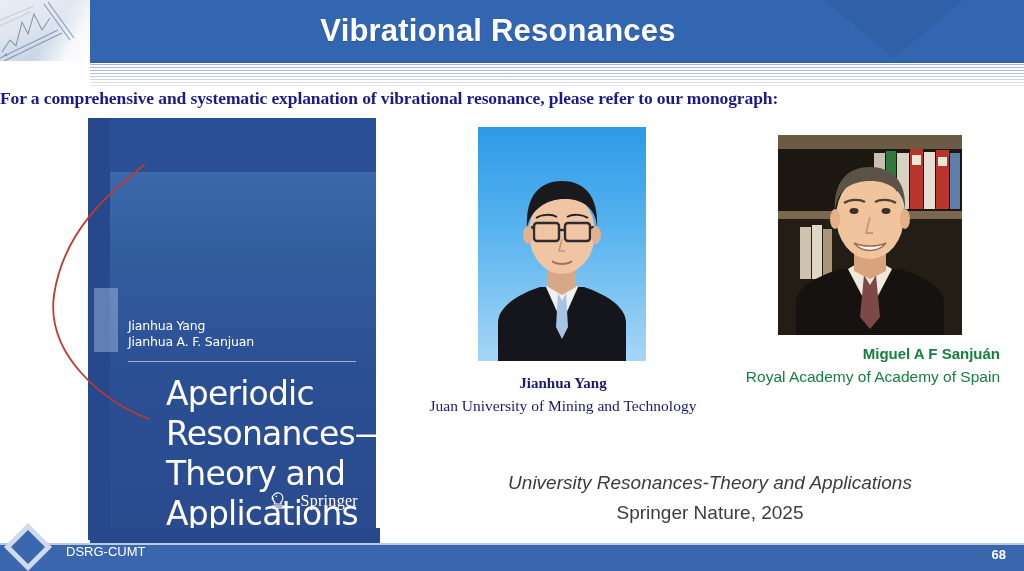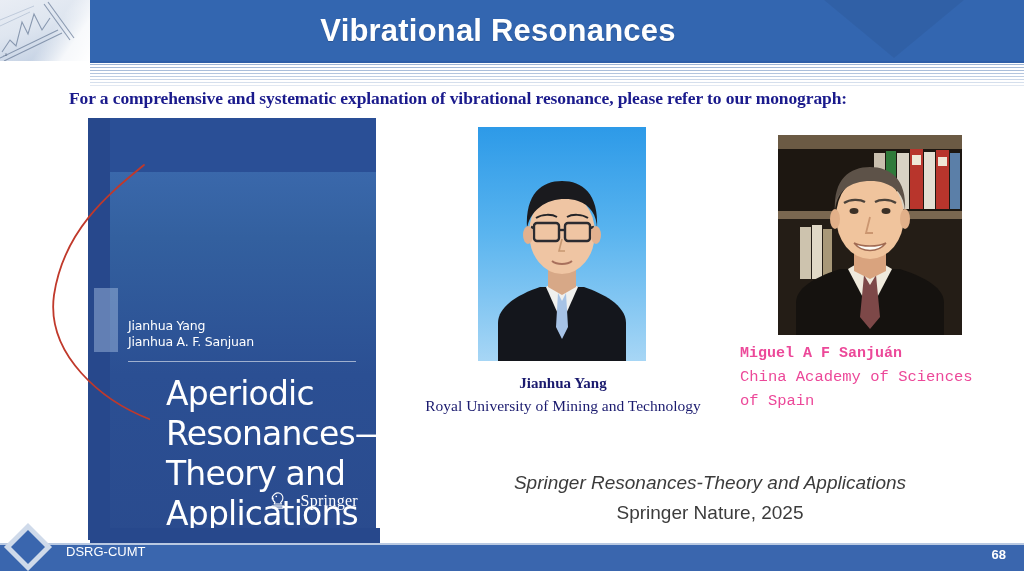--- a/index.html
+++ b/index.html
@@ -82,21 +82,20 @@
     left: 90px; top: 61px;
     width: 934px; height: 2px;
     background: #2f5fa8;
   }
 
   
   .subtitle {
     position: absolute;
     left: 0; top: 88px;
     width: 916px;
-    text-align: center;
     color: #1a1a8c;
     font-family: "Liberation Serif", serif;
     font-weight: bold;
     font-size: 17.5px;
     letter-spacing: -0.1px;
   }
 
   
   .book {
     position: absolute;
@@ -196,23 +195,23 @@
     left: 380px; top: 372px;
     width: 366px;
     text-align: center;
     color: #1a1a6e;
     font-family: "Liberation Serif", serif;
   }
   .cap-sanjuan {
     position: absolute;
     left: 740px; top: 343px;
     width: 260px;
-    text-align: left;
-    color: #ec4899;
-    font-family: Liberation Mono, monospace;
+    text-align: right;
+    color: #15803d;
+    font-family: Liberation Sans, sans-serif;
   }
   .cap-name {
     font-weight: bold;
     font-size: 15px;
     line-height: 22px;
   }
   .cap-line {
     font-size: 15.5px;
     line-height: 24px;
   }
@@ -427,30 +426,30 @@
 
     <path d="M76 108 C84 118 100 118 108 108 C100 112 84 112 76 108 Z" fill="#fdfbf5" stroke="#a06a52" stroke-width="1.4"></path>
 
     <ellipse cx="57" cy="84" rx="5" ry="10" fill="#e2b089"></ellipse>
     <ellipse cx="127" cy="84" rx="5" ry="10" fill="#e2b089"></ellipse>
   </svg>
 </div>
 
 <div class="cap-yang">
   <div class="cap-name">Jianhua Yang</div>
-  <div class="cap-line">Royal University of Mining and Technology</div>
+  <div class="cap-line">Juan University of Mining and Technology</div>
 </div>
 
 <div class="cap-sanjuan">
   <div class="cap-name">Miguel A F Sanjuán</div>
-  <div class="cap-line">China Academy of Sciences of Spain</div>
+  <div class="cap-line">Royal Academy of Academy of Spain</div>
 </div>
 
 <div class="citation">
-  <div class="cite-title">Springer Resonances-Theory and Applications</div>
+  <div class="cite-title">University Resonances-Theory and Applications</div>
   <div class="cite-pub">Springer Nature, 2025</div>
 </div>
 
 <div class="footer-darkblock"></div>
 <div class="footer-bar"></div>
 <div class="footer-diamond-outer"></div>
 <div class="footer-diamond-inner"></div>
 <div class="footer-label">DSRG-CUMT</div>
 <div class="footer-page">68</div>
 

